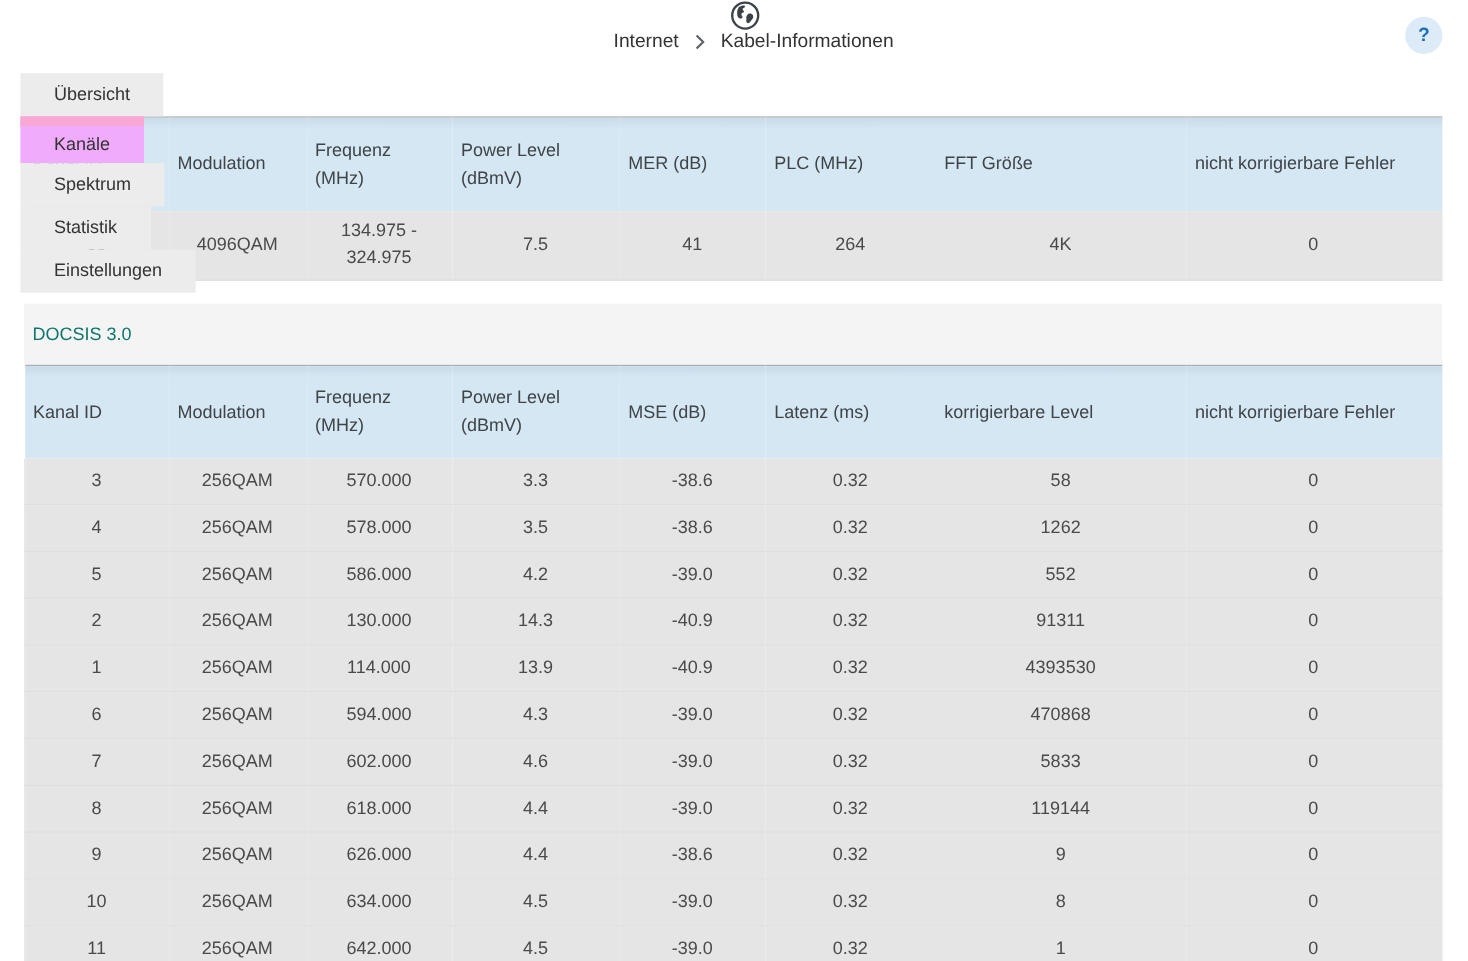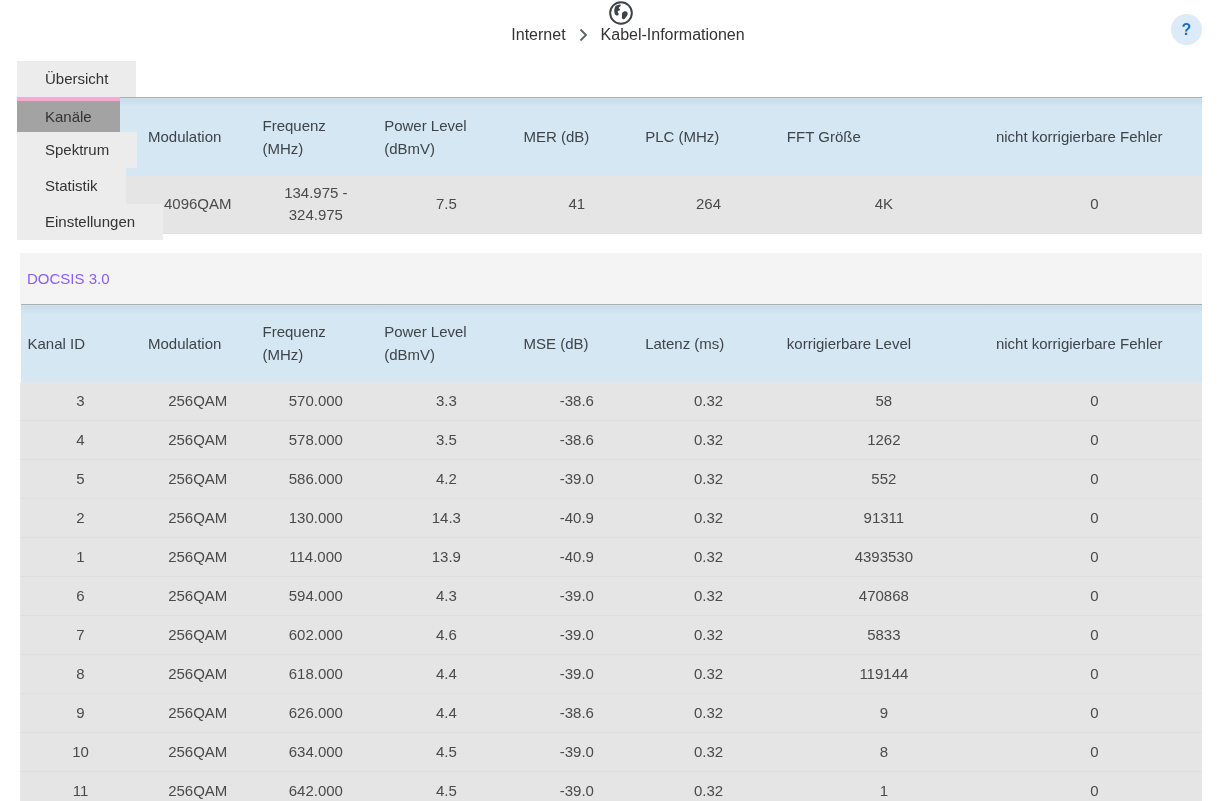--- a/index.html
+++ b/index.html
@@ -26,21 +26,21 @@
     display:flex; align-items:center; justify-content:center; cursor:pointer; border:none;
   }
 
   
   .tabbar { display:flex; align-items:flex-start; height:36px; padding-left:17px; position:relative; z-index:2;flex-direction:column; }
   .tab {
     background:#ececec; color:#333; font-size:15px; height:36px; line-height:36px;
     padding:0 28px; margin-right:7px; cursor:pointer; white-space:nowrap;
   }
   .tab.active {
-    background:#a3a3a3; border-top:4px solid #f9a8d4; height:43px; line-height:31px;text-align:right;
+    background:#f0abfc; border-top:8px solid #f9a8d4; height:43px; line-height:31px;text-align:right;
   }
 
   
   .content { margin:0 21px 0 20px; position:relative; z-index:1; }
   table.data-table { width:100%; border-collapse:collapse; table-layout:fixed; font-size:15px; }
   col.c1{width:10.2%} col.c2{width:9.7%} col.c3{width:10.3%} col.c4{width:11.8%}
   col.c5{width:10.3%} col.c6{width:12.0%} col.c7{width:17.7%} col.c8{width:18.0%}
 
   thead.thead-blue tr { height:78px; }
   thead.thead-blue th {
@@ -55,21 +55,21 @@
   tbody.rows tr td {
     border-bottom:1px solid #dfdfdf; padding:2px 8px 2px 7px; color:#4a4a4a;
     vertical-align:middle; line-height:1.5;
   }
   tbody.rows tr td:first-child { border-left:1px solid #e8e8e8; }
   tbody.rows tr td:last-child  { border-right:1px solid #e8e8e8; }
   .t1 tbody.rows tr { height:58px; }
 
   .section-band {
     margin-top:19px; height:51px; background:#f4f4f4; display:flex; align-items:center;
-    padding-left:7px; font-size:15px; color:#8b5cf6;
+    padding-left:7px; font-size:15px; color:#0f766e;
   }
 </style>
 </head>
 <body>
 
 <div class="page-header">
   <svg class="globe" viewBox="0 0 24 24">
     <circle cx="12" cy="12" r="10" fill="none" stroke="#3c4248" stroke-width="1.8"></circle>
     <path fill="#3c4248" d="M7 5.5c1.5-1 3-1.5 4.5-1.3.6.8.2 1.7-.7 2-1 .3-1 1.2-.2 1.8.8.6.5 1.6-.5 1.8-1.2.3-1.4 1.4-.6 2.3.7.8.5 1.8-.4 2.1-1 .4-2.3-.2-2.8-1.3C5.4 10.5 5.7 7.5 7 5.5z"></path>
     <path fill="#3c4248" d="M14.5 10.5c1.3-.5 2.8 0 3.4 1.1.6 1.2.2 2.7-.8 3.6-.8.7-1.1 1.7-1.9 2.3-.9.6-2 .3-2.3-.7-.3-.9.2-1.8 0-2.7-.2-1 .1-2 .9-2.7.2-.3.4-.6.7-.9z"></path>

